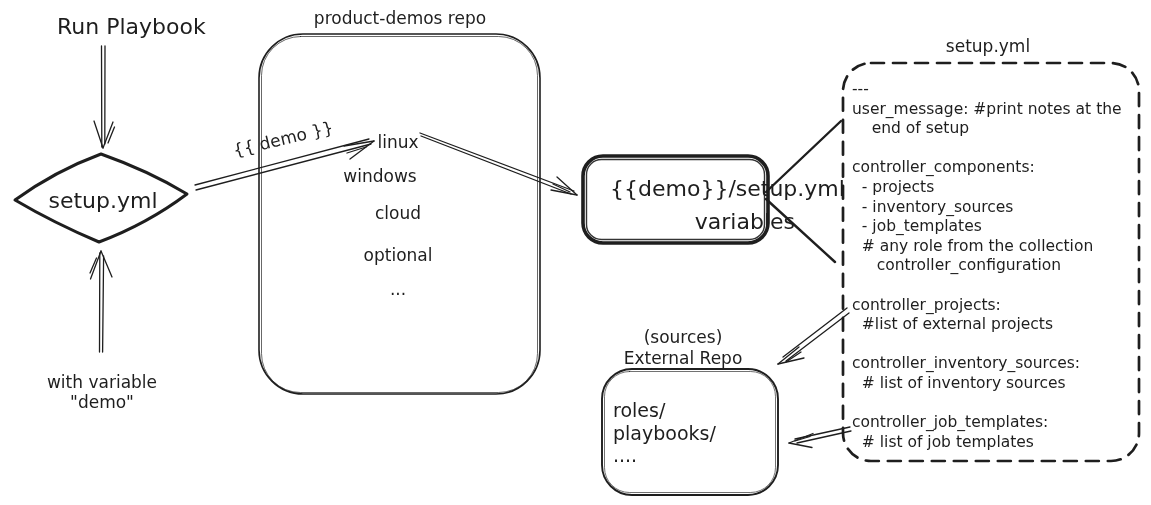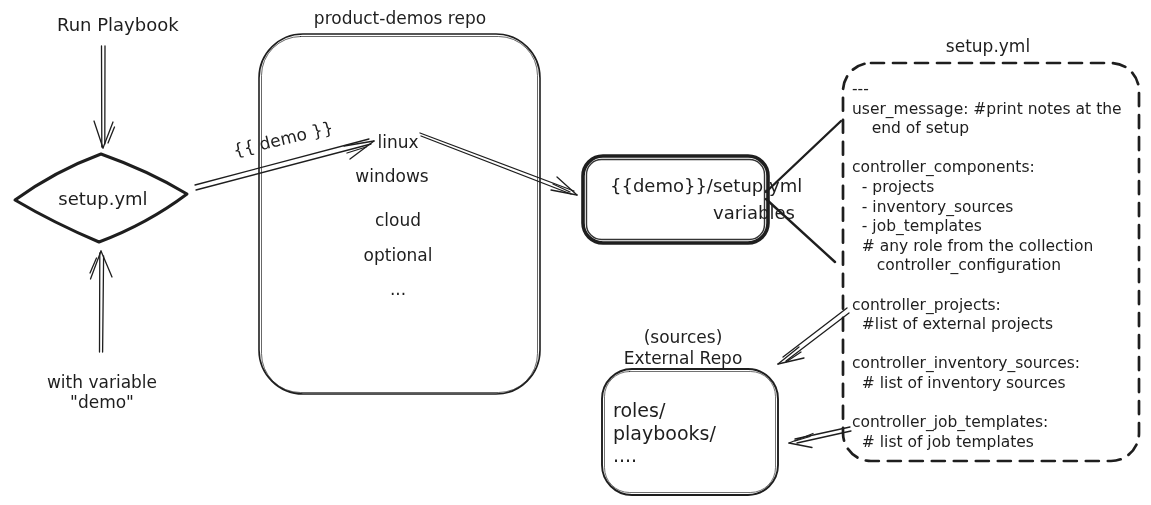--- a/index.html
+++ b/index.html
@@ -4,21 +4,21 @@
 <style>
   html,body{margin:0;padding:0;background:#ffffff;}
   .stage{
     position:relative;width:1151px;height:505px;background:#ffffff;overflow:hidden;
     font-family:"DejaVu Sans",sans-serif;color:#1e1e1e;
   }
   .stage svg{position:absolute;left:0;top:0;}
   .t{position:absolute;white-space:nowrap;line-height:1.18;}
   .center{text-align:center;}
   pre.t{margin:0;font-family:"DejaVu Sans",sans-serif;white-space:pre;}
-  .fs18{font-size:18px;}
+  .fs18{font-size:22px;}
   .fs17{font-size:17px;}
   .rot{transform:rotate(-13.5deg);transform-origin:left top;}
 </style>
 </head>
 <body>
 
 <div class="stage">
 
   <svg width="1151" height="505" viewBox="0 0 1151 505">
     <g stroke="#1e1e1e" fill="none" stroke-linecap="round" stroke-linejoin="round">
@@ -102,22 +102,22 @@
   <div class="t fs17 center" style="left:28px;top:372px;width:148px;">
     <div>with variable</div>
     <div>"demo"</div>
   </div>
 
   <div class="t fs17 center" style="left:300px;top:8px;width:200px;">product-demos repo</div>
 
   <div class="t fs17 rot" style="left:231px;top:141px;">{{ demo }}</div>
 
   <div class="t fs17 center" style="left:338px;top:132px;width:120px;">linux</div>
-  <div class="t fs17 center" style="left:332px;top:166px;width:120px;">windows</div>
-  <div class="t fs17 center" style="left:338px;top:203px;width:120px;margin-top:7px;">cloud</div>
+  <div class="t fs17 center" style="left:320px;top:166px;width:120px;">windows</div>
+  <div class="t fs17 center" style="left:338px;top:203px;width:120px;">cloud</div>
   <div class="t fs17 center" style="left:338px;top:245px;width:120px;">optional</div>
   <div class="t fs17 center" style="left:338px;top:279px;width:120px;">...</div>
 
   <div class="t fs18 center" style="left:610px;top:172px;width:185px;line-height:1.5;text-align:right;">
     <div>{{demo}}/setup.yml</div>
     <div>variables</div>
   </div>
 
   <div class="t fs17 center" style="left:898px;top:36px;width:180px;">setup.yml</div>
 

